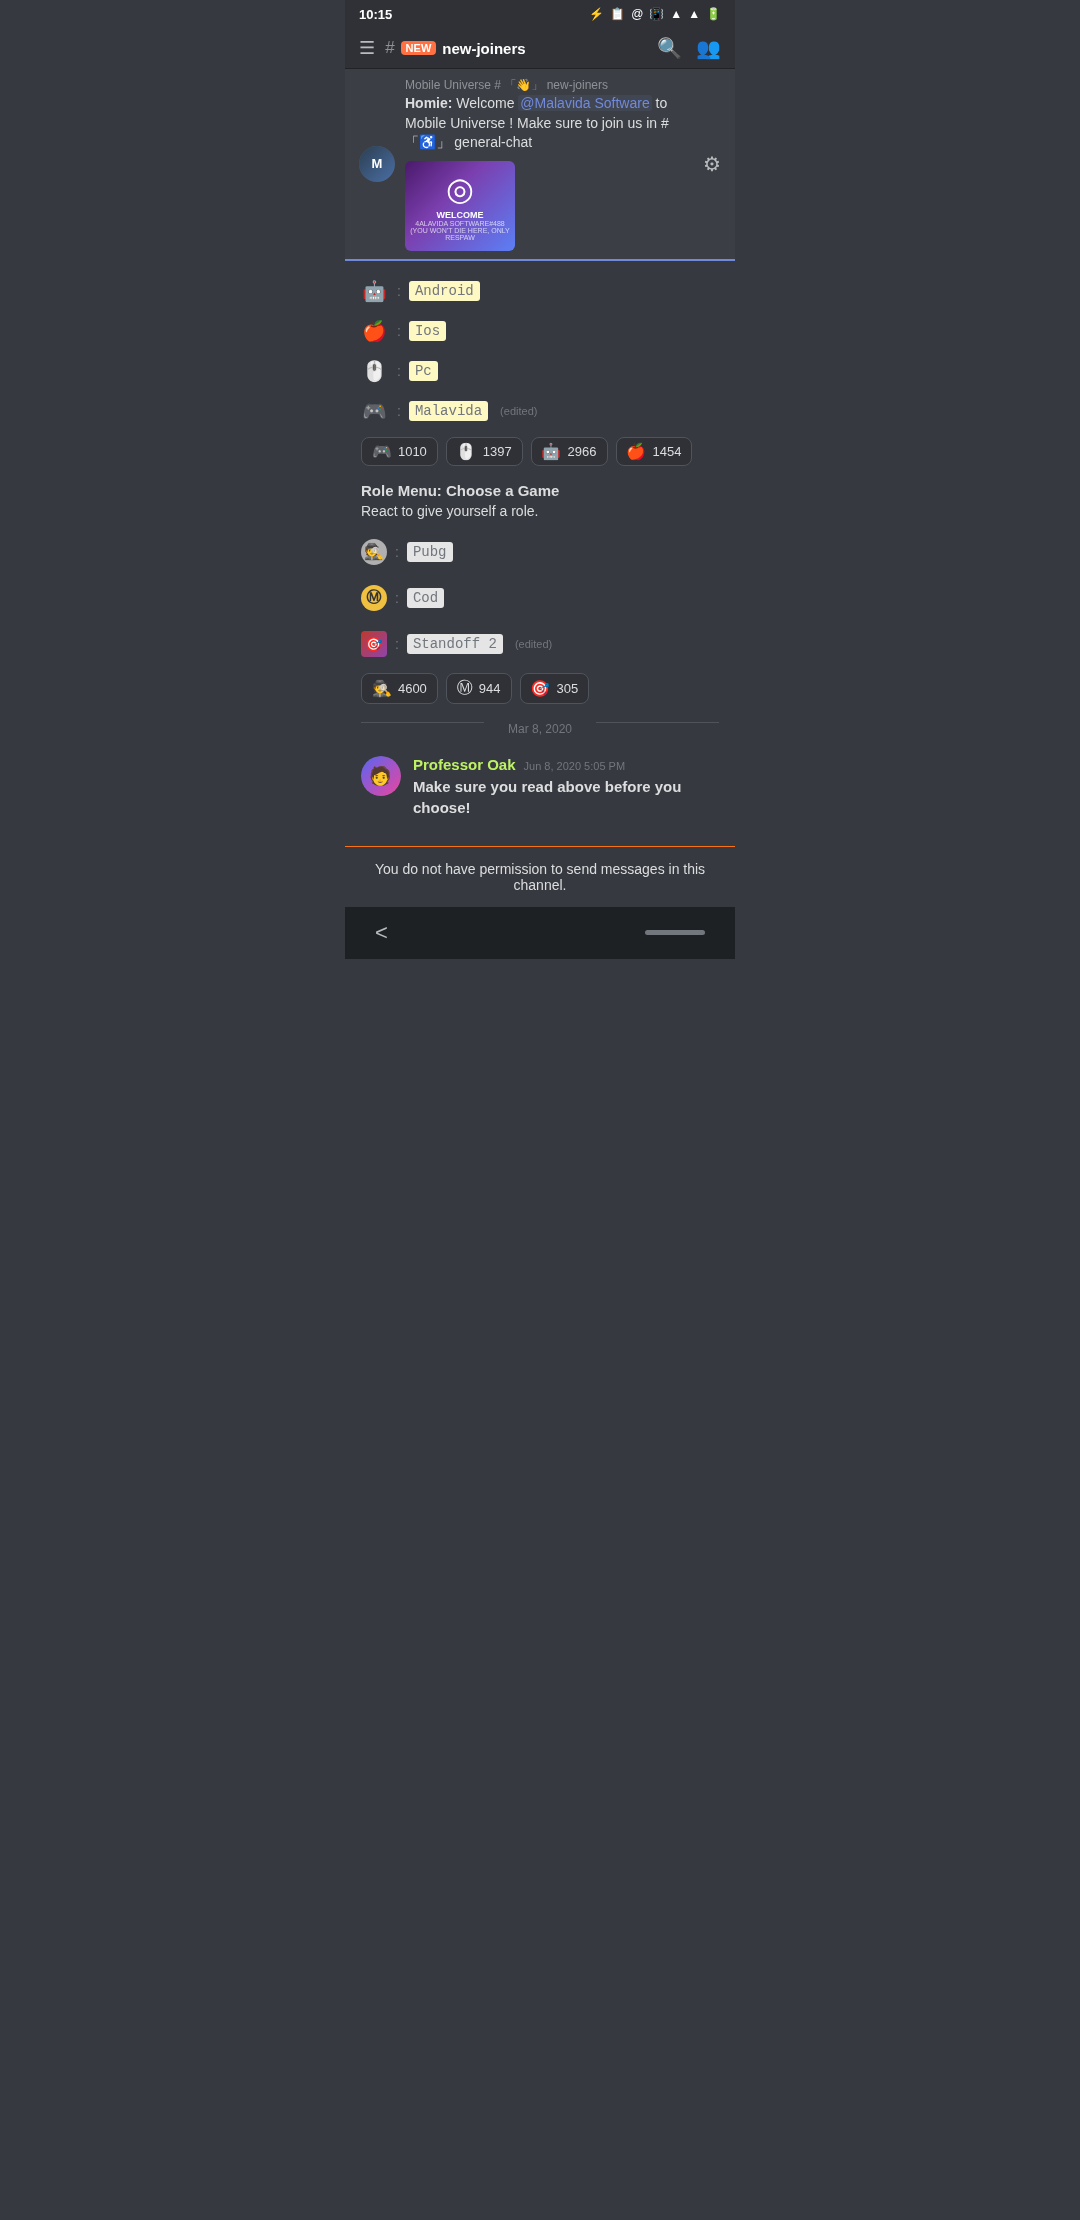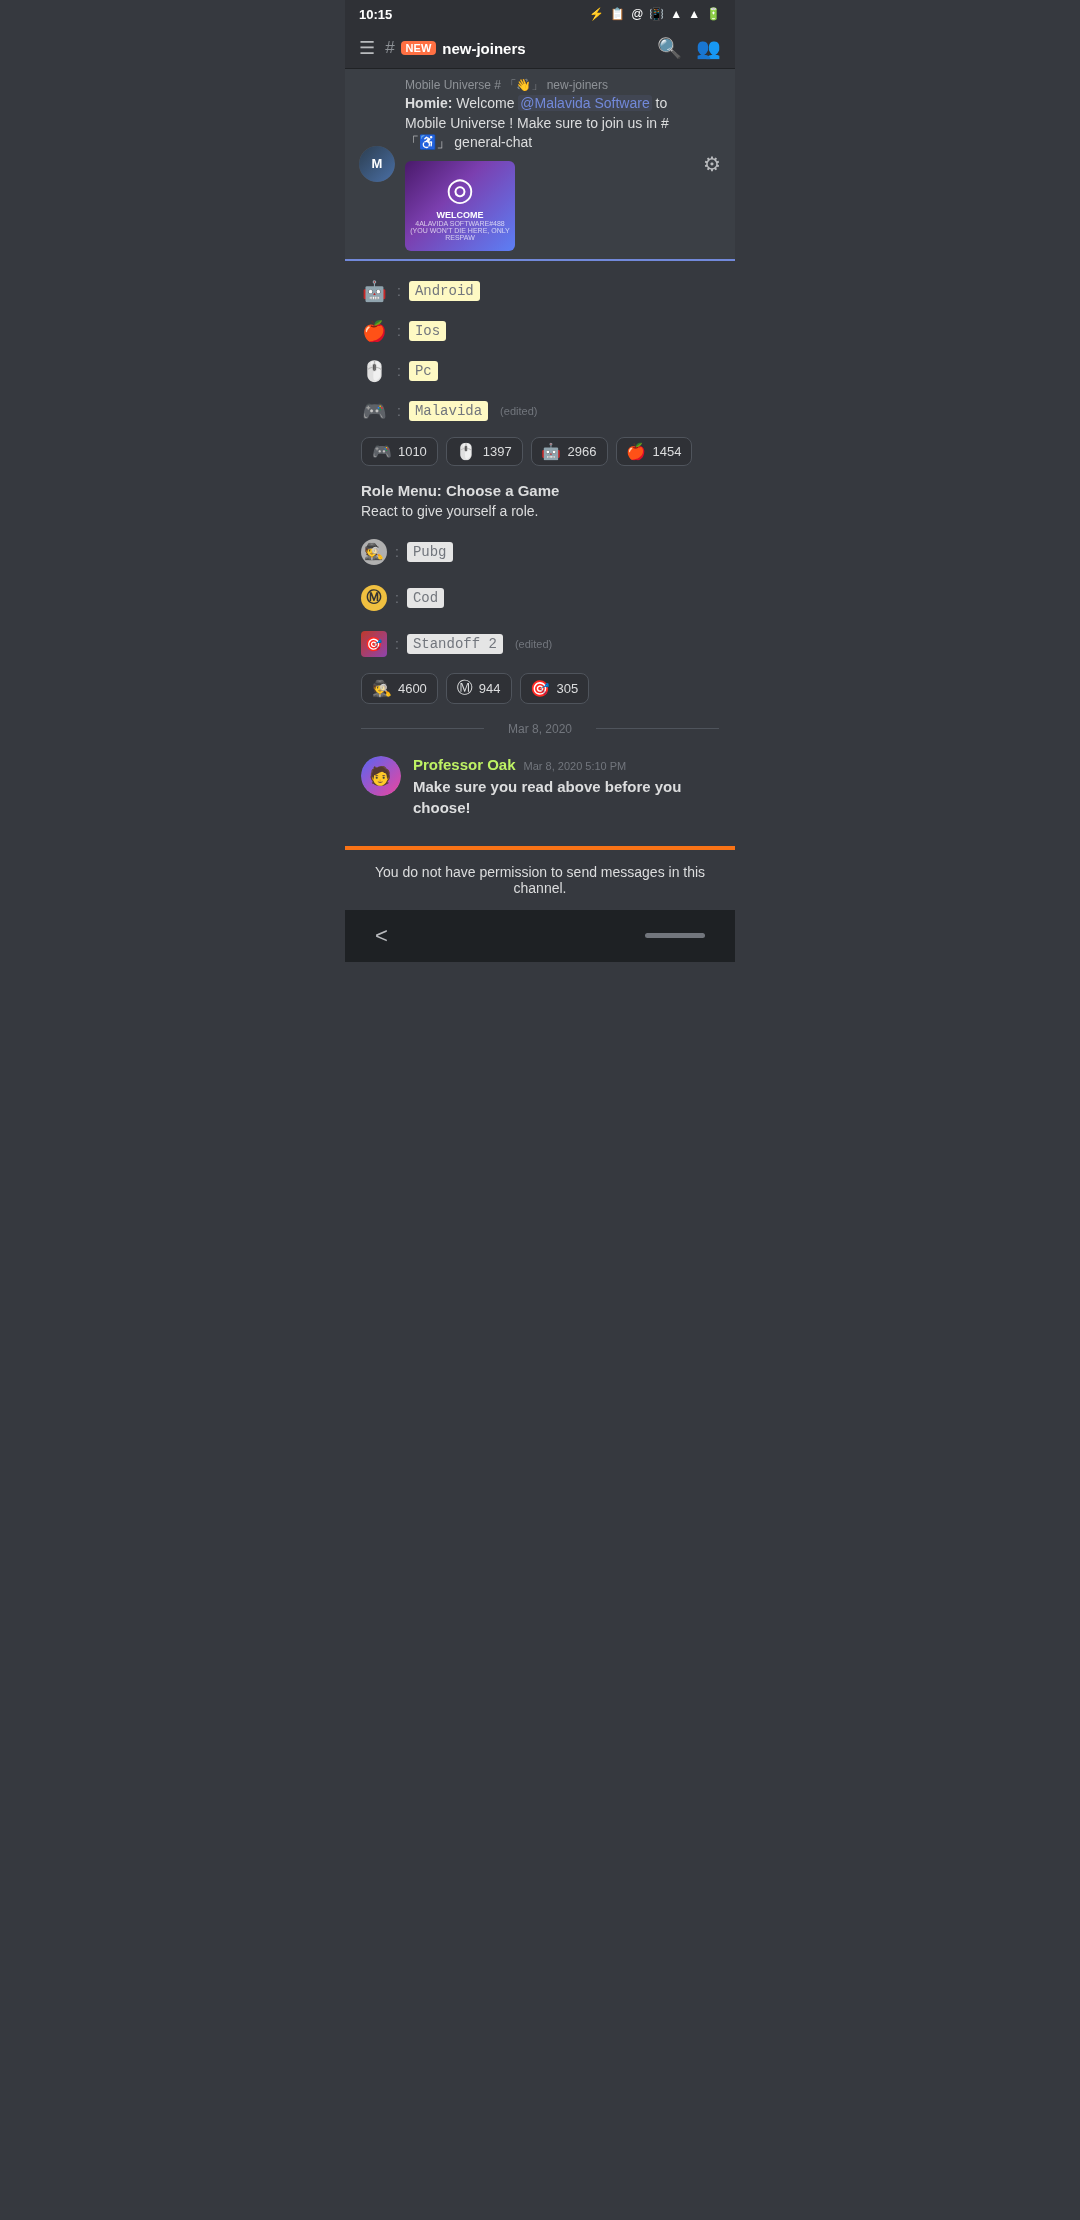--- a/index.html
+++ b/index.html
@@ -271,21 +271,21 @@
       background: #c0c0c0;
       display: flex;
       align-items: center;
       justify-content: center;
       font-size: 14px;
     }
 
     
     .date-divider {
       display: flex;
-      align-items: center;
+      align-items: flex-start;
       gap: 24px;
       padding: 12px 16px;
     }
     .date-divider-line {
       flex: 1;
       height: 1px;
       background: #4f545c;
     }
     .date-divider-text {
       font-size: 12px;
@@ -345,21 +345,21 @@
       line-height: 1.4;
     }
 
     
     .no-permission-bar {
       background: #36393f;
       padding: 14px 16px;
       text-align: center;
       font-size: 14px;
       color: #dcddde;
-      border-top: 4px solid #f97316;
+      border-top: 1px solid #f97316;
       margin-top: 10px;
     }
 
     
     .nav-bar {
       background: #1e2124;
       display: flex;
       justify-content: space-between;
       align-items: center;
       padding: 12px 30px;
@@ -559,21 +559,21 @@
     <div class="date-divider-line"></div>
   </div>
 
   <div class="user-message">
     <div class="user-avatar">
       <div class="user-avatar-inner">🧑</div>
     </div>
     <div class="user-message-content">
       <div class="user-message-header">
         <span class="username username-green">Professor Oak</span>
-        <span class="message-timestamp">Mar 8, 2020 5:10 PM</span>
+        <span class="message-timestamp">Jun 8, 2020 5:05 PM</span>
       </div>
       <div class="message-text">Make sure you read above before you choose!</div>
     </div>
   </div>
 
 </div>
 
 <div class="no-permission-bar">
   <span>You do not have permission to send messages in this channel.</span>
 </div>

